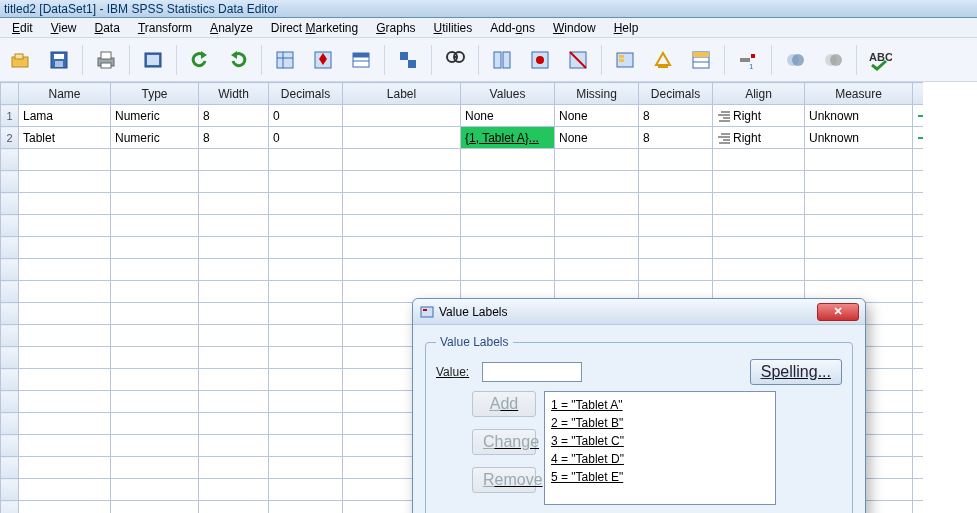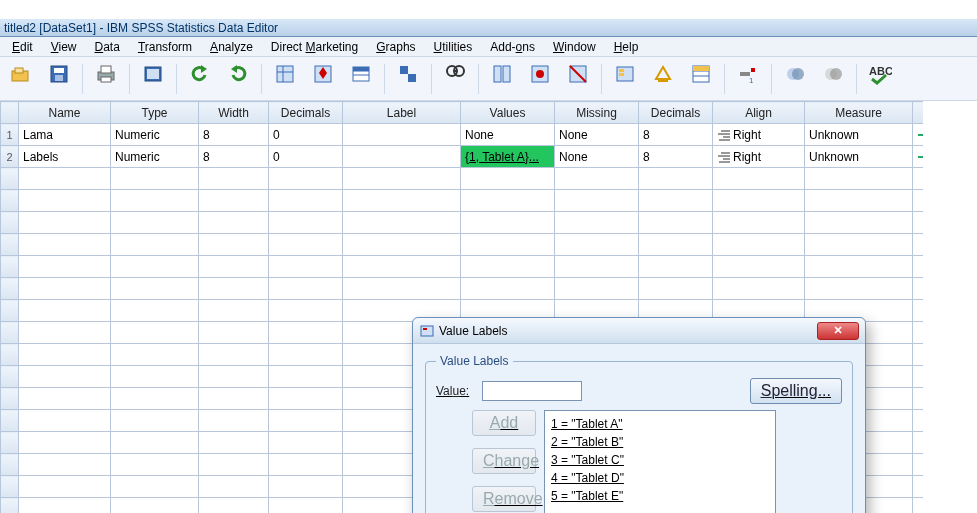--- a/index.html
+++ b/index.html
@@ -1,22 +1,22 @@
 <!DOCTYPE html>
 <html><head>
 <meta charset="utf-8">
 <style>
   * { box-sizing: border-box; margin: 0; padding: 0; }
   html, body { font-family: Arial, sans-serif; font-size: 12px; width: 977px; height: 513px; overflow: hidden; background: #fff; }
-  .titlebar { background: linear-gradient(#d8e8f8,#b8d0e8); height: 18px; line-height: 18px; padding-left: 4px; color: #003366; border-bottom: 1px solid #6a90b8; margin-top: 19px; }
+  .titlebar { background: linear-gradient(#d8e8f8,#b8d0e8); height: 18px; line-height: 18px; padding-left: 4px; color: #003366; border-bottom: 1px solid #6a90b8; }
   .menubar { background: #eef3fa; height: 20px; display: flex; align-items: center; padding-left: 4px; border-bottom: 1px solid #cfd8e6; gap: 2px; }
   .menubar .menu { padding: 2px 8px; cursor: default; }
   .menubar .menu u { text-decoration: underline; }
   .toolbar { background: #f2f6fc; height: 44px; display: flex; align-items: center; padding: 2px 4px; gap: 4px; border-bottom: 1px solid #cfd8e6; }
-  .tbtn { width: 34px; height: 34px; display: flex; justify-content: center; border: 1px solid transparent; border-radius: 3px; }
+  .tbtn { width: 34px; height: 34px; display: flex; align-items: center; justify-content: center; border: 1px solid transparent; border-radius: 3px; }
   .sep { width: 1px; height: 30px; background: #cfd8e6; margin: 0 2px; }
   .grid-wrap { position: relative; width: 923px; height: 431px; overflow: hidden; }
   table.grid { border-collapse: collapse; table-layout: fixed; width: 980px; }
   table.grid th, table.grid td { border: 1px solid #b7c6da; height: 22px; padding: 0 4px; text-align: left; font-weight: normal; vertical-align: middle; white-space: nowrap; overflow: hidden; }
   table.grid th { background: linear-gradient(#eef4fb,#dbe6f3); text-align: center; color: #222; }
   .rowhead { background: linear-gradient(#eef4fb,#dbe6f3); text-align: center !important; width: 18px; color: #556; font-size: 11px; padding:0; }
   .val-highlight { background: #22c55e; text-decoration: underline; }
   .dialog { position: absolute; left: 412px; top: 216px; width: 454px; height: 296px; background: #e9f1fb; border: 1px solid #6a90b8; border-radius: 6px; box-shadow: 4px 6px 14px rgba(0,0,0,.3); }
   .dlg-title { height: 26px; background: linear-gradient(#f5f9fe,#d0dfef); border-bottom: 1px solid #b8c8dc; display: flex; align-items: center; padding-left: 6px; border-radius: 6px 6px 0 0; font-size: 12px; }
   .dlg-title .spacer { flex: 1; }
@@ -256,21 +256,21 @@
               <line x1="2" y1="11" x2="13" y2="11" stroke="#333"></line>
             </svg><span>Right</span></td>
           <td>Unknown</td>
           <td class="role-cell"><svg class="ico-sm" width="14" height="12">
               <line x1="1" y1="6" x2="10" y2="6" stroke="#2a6" stroke-width="2"></line>
               <polygon points="8,2 13,6 8,10" fill="#2a6"></polygon>
             </svg><span>Input</span></td>
         </tr>
         <tr>
           <td class="rowhead">2</td>
-          <td>Labels</td>
+          <td>Tablet</td>
           <td>Numeric</td>
           <td>8</td>
           <td>0</td>
           <td></td>
           <td class="val-highlight">{1, Tablet A}...</td>
           <td>None</td>
           <td>8</td>
           <td class="align-cell"><svg class="ico-sm" width="14" height="12">
               <line x1="4" y1="2" x2="13" y2="2" stroke="#333"></line>
               <line x1="1" y1="5" x2="13" y2="5" stroke="#333"></line>

